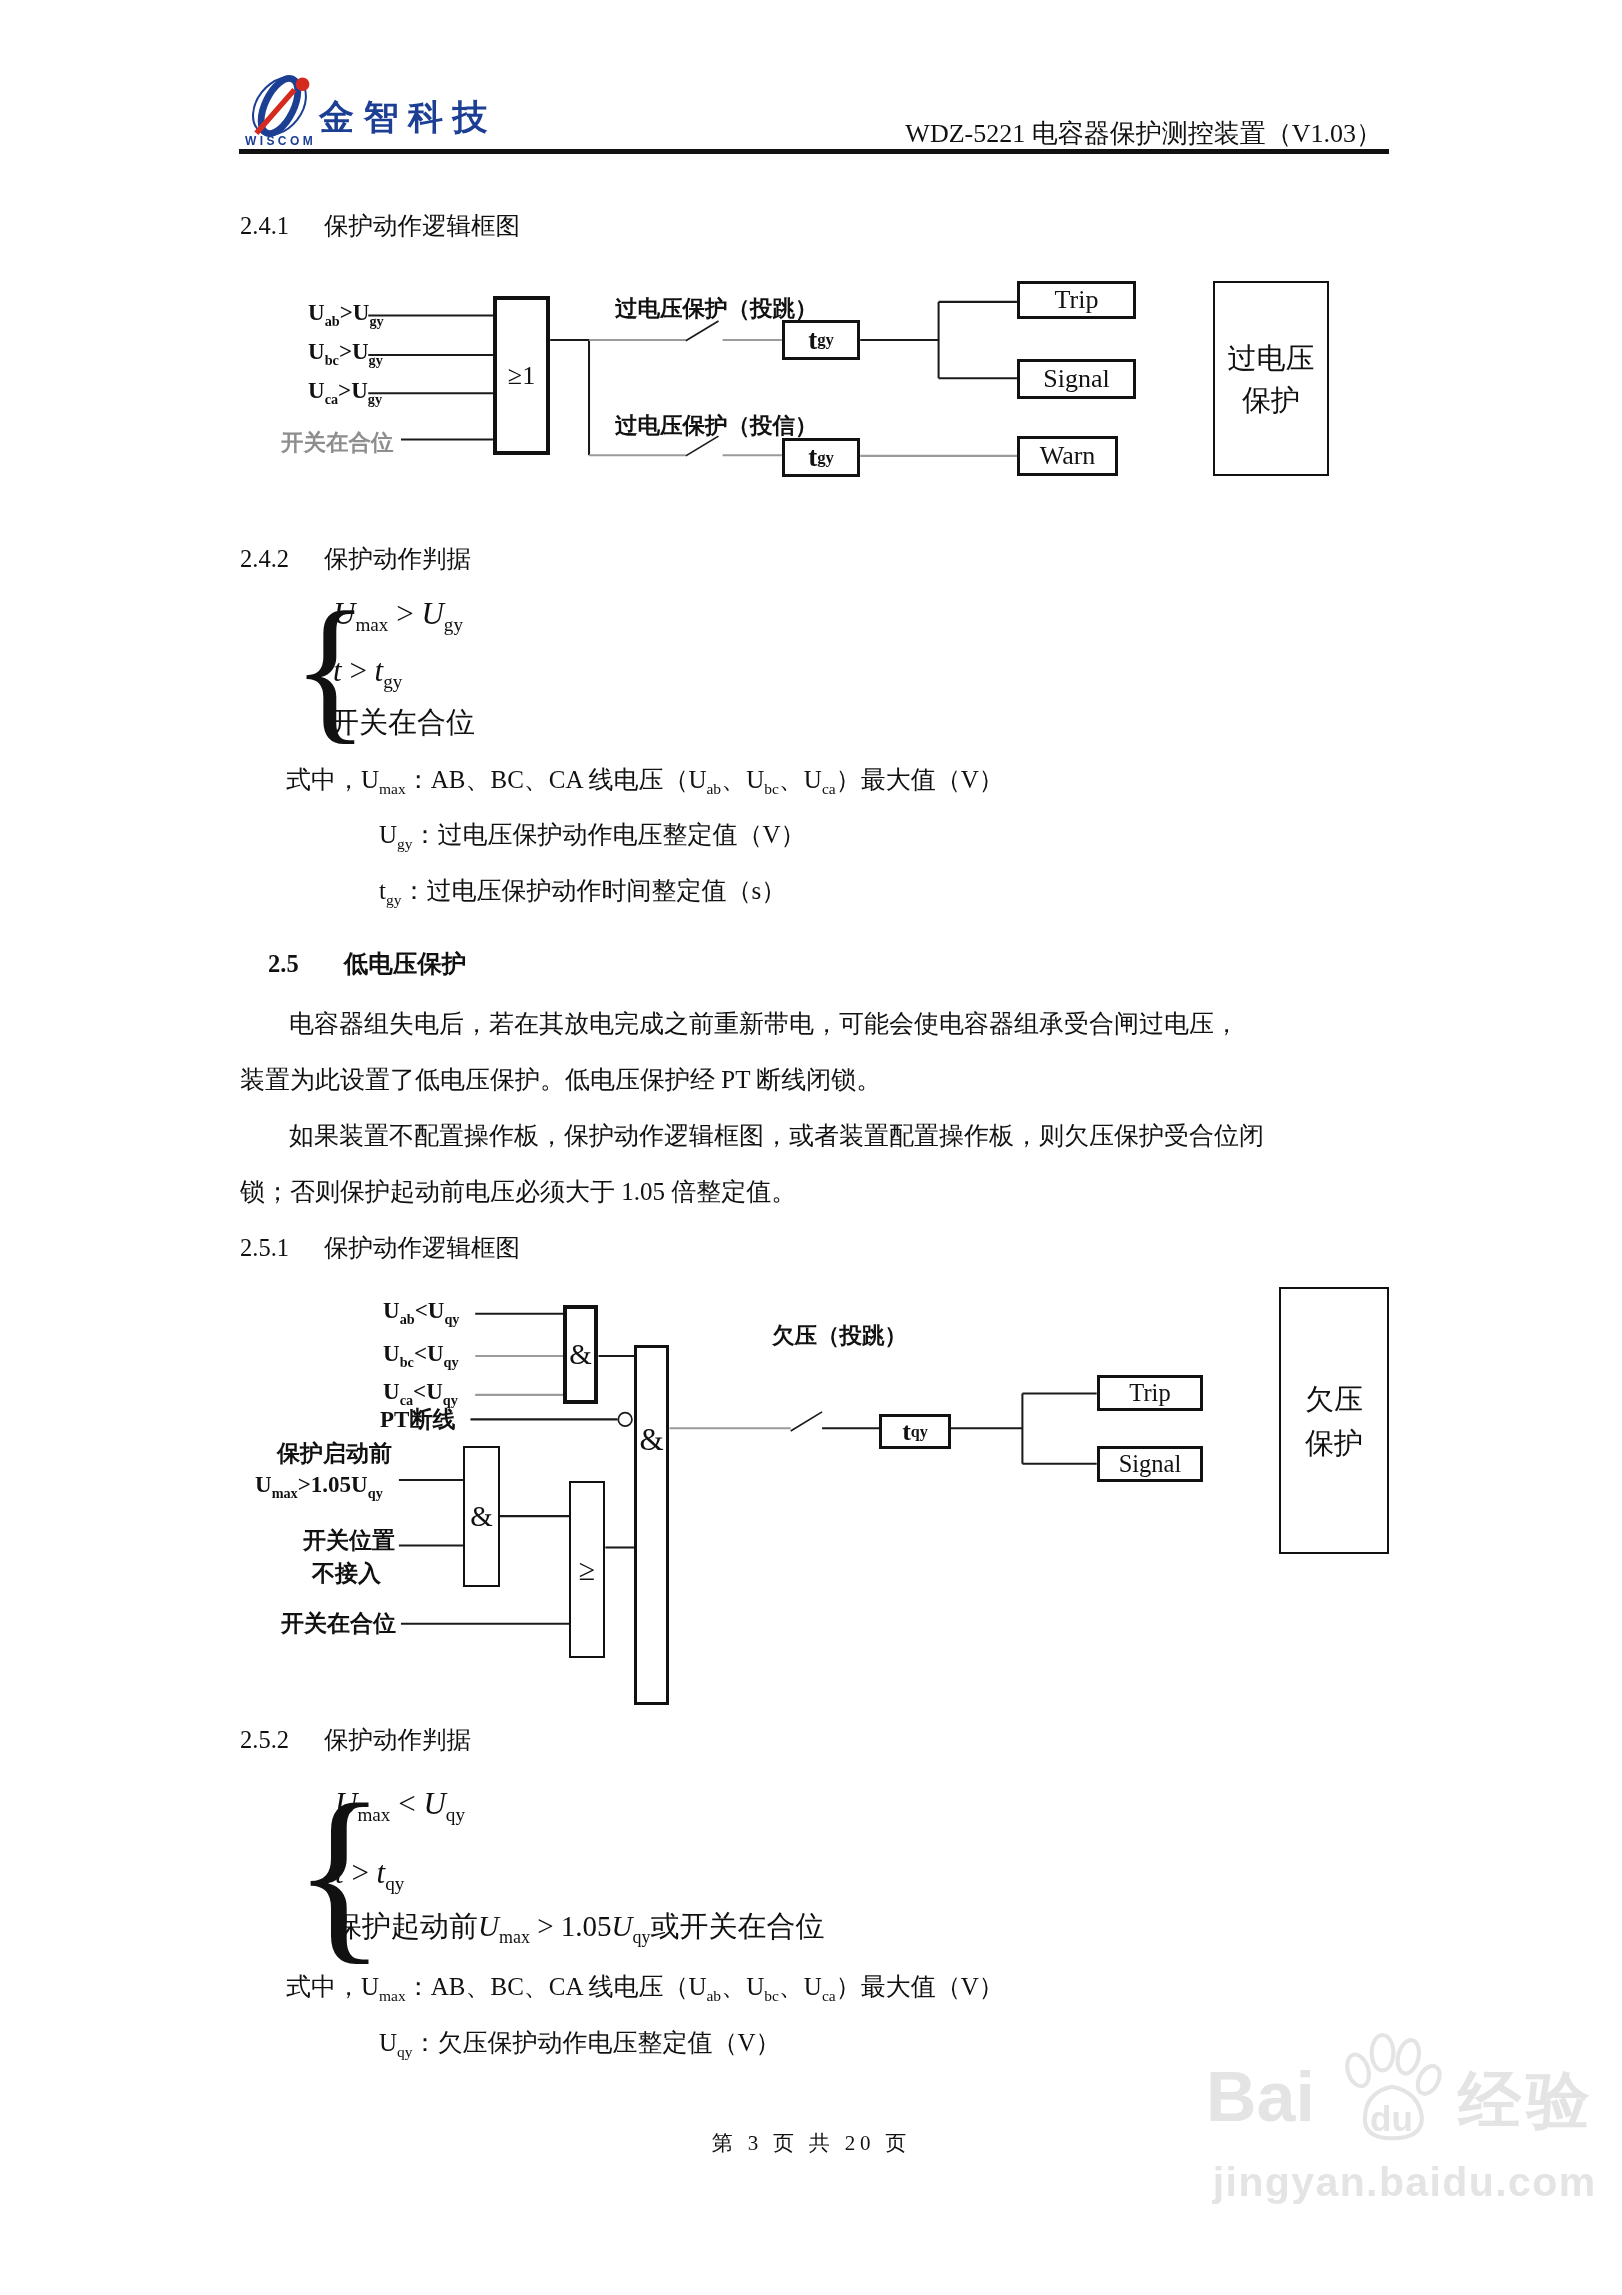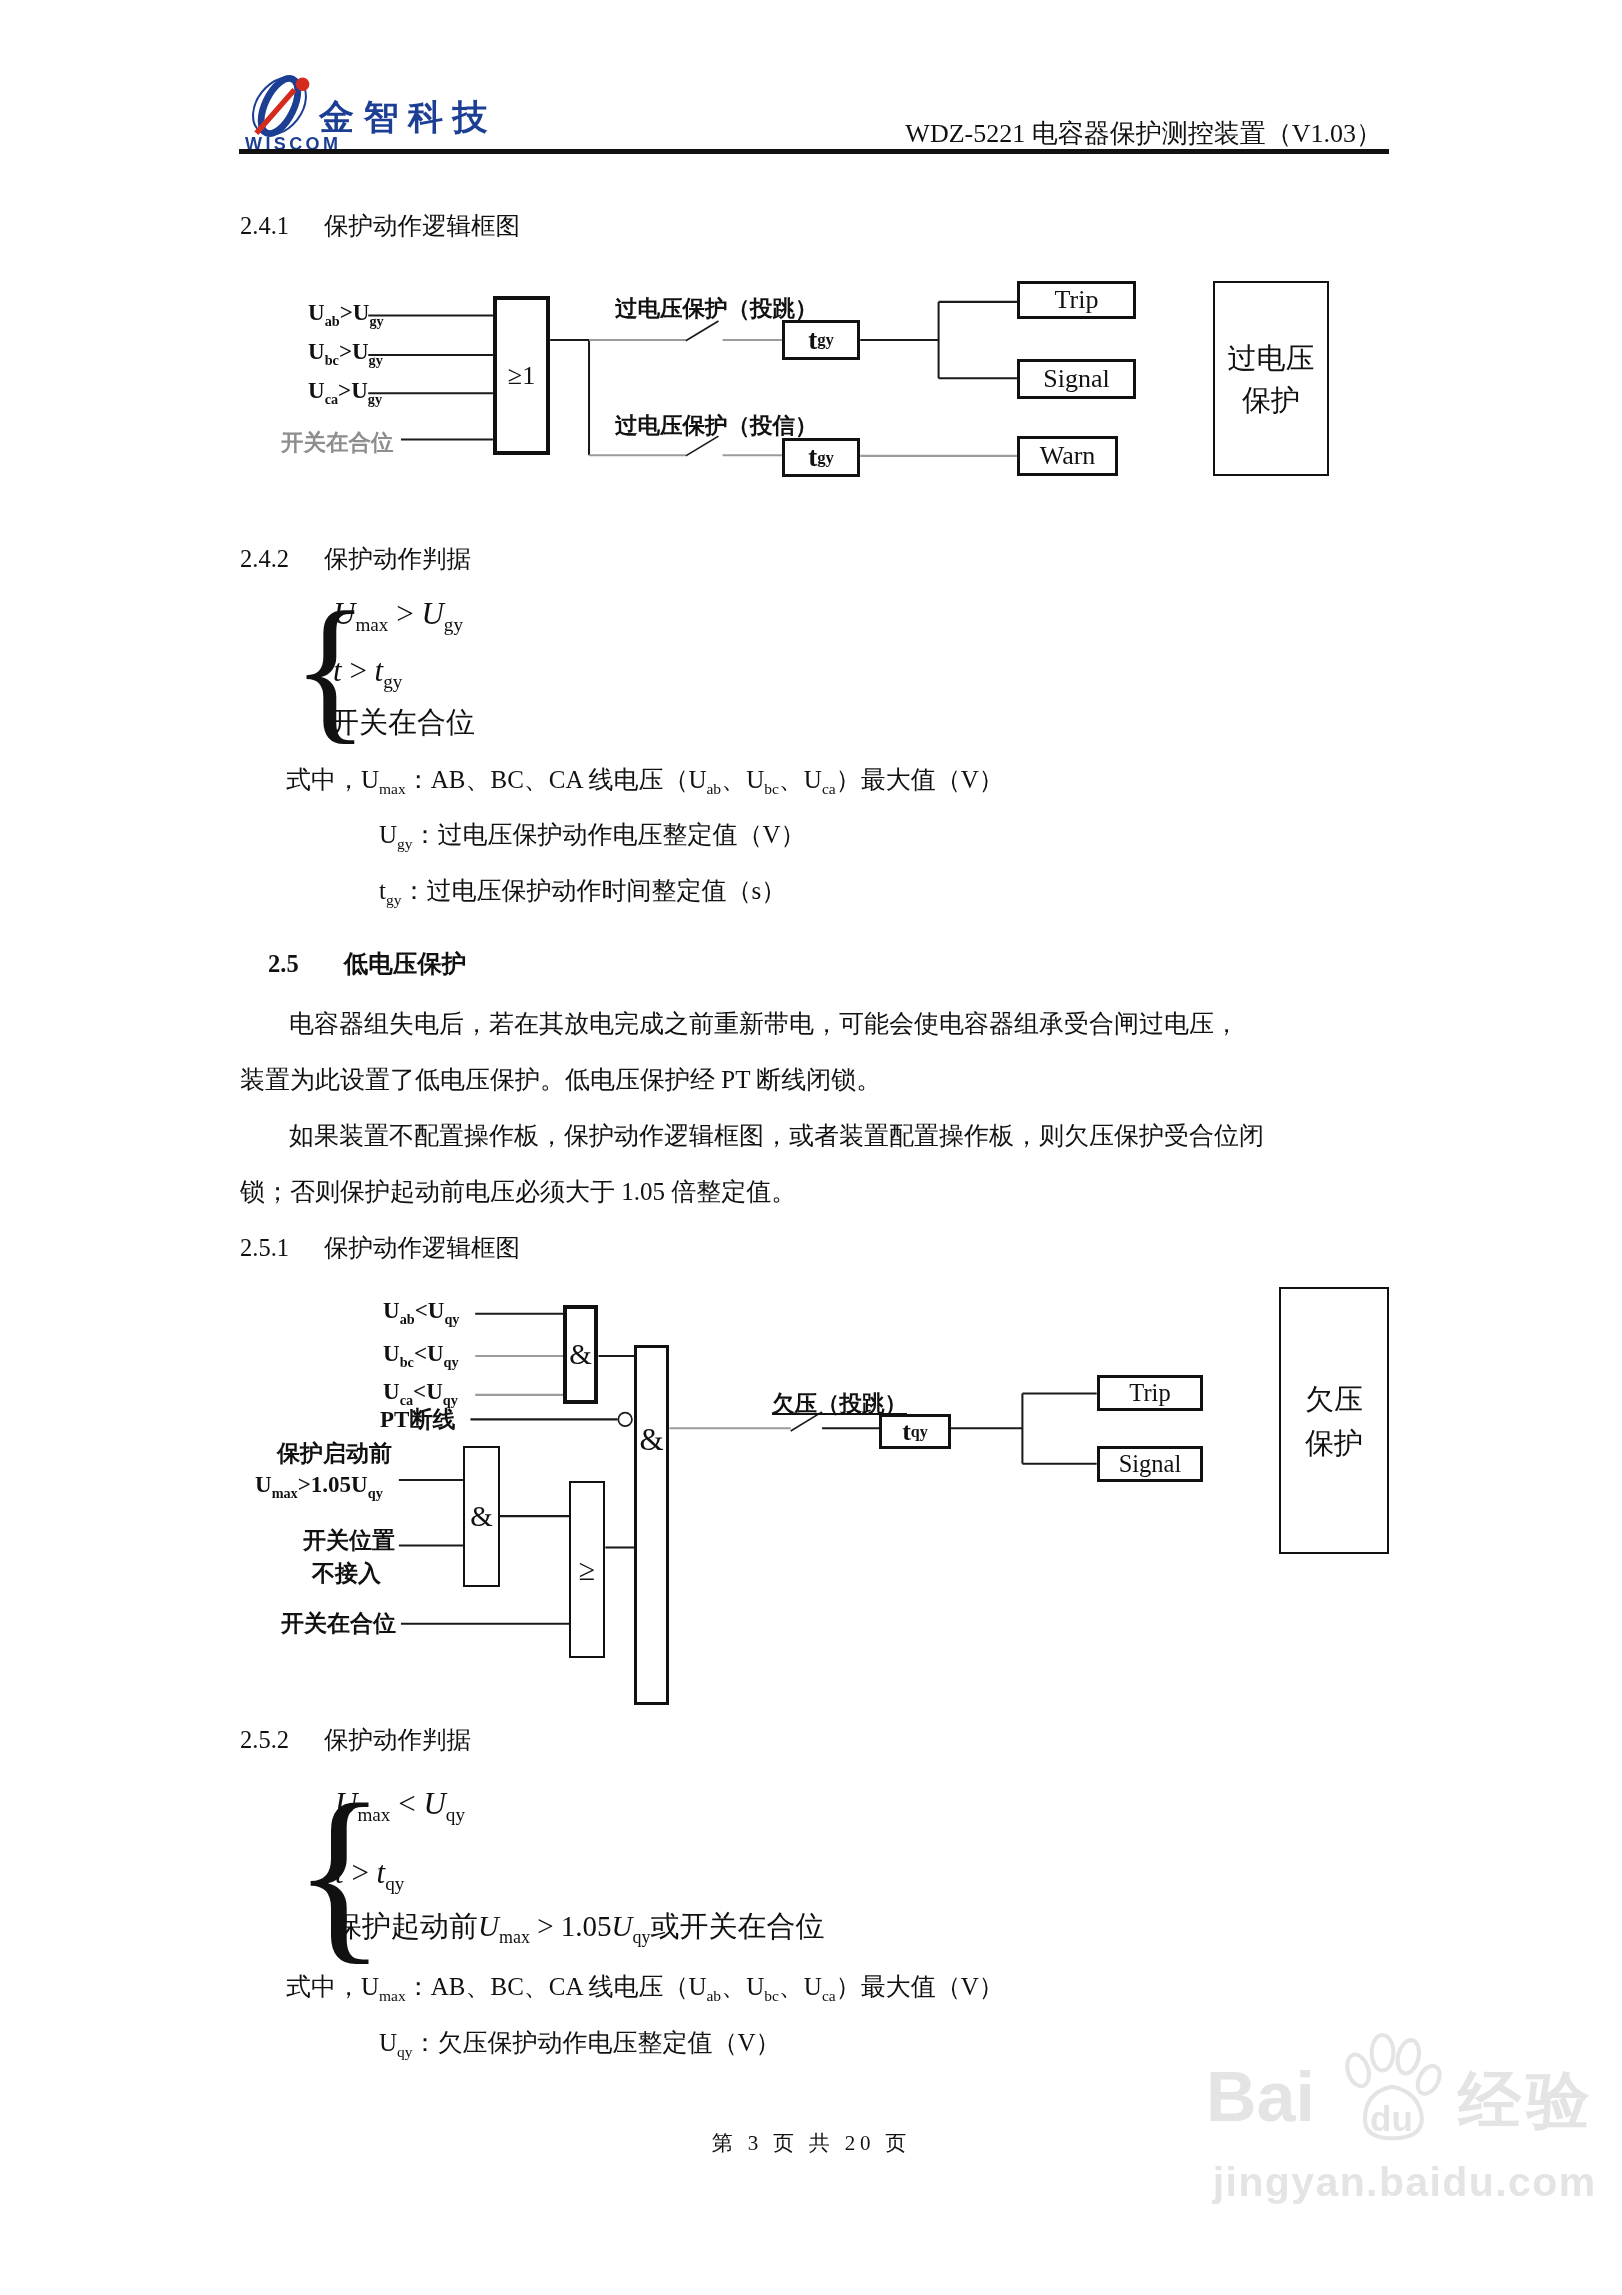--- a/index.html
+++ b/index.html
@@ -5,21 +5,21 @@
   html,body{margin:0;padding:0;background:#ffffff;}
   .page{position:relative;width:1623px;height:2295px;background:#ffffff;overflow:hidden;
         font-family:"Liberation Serif","DejaVu Serif",serif;color:#111;}
   .abs{position:absolute;white-space:nowrap;}
   sub{font-size:0.62em;line-height:0;}
   i{font-style:italic;}
   
   .brand-cn{font-family:"Liberation Sans","DejaVu Sans",sans-serif;font-weight:900;
             color:#1c3f94;font-size:35px;letter-spacing:9.5px;}
   .brand-en{font-family:"Liberation Sans","DejaVu Sans",sans-serif;font-weight:700;
-            color:#1c3f94;font-size:18px;letter-spacing:3.4px;}
+            color:#1c3f94;font-size:12px;letter-spacing:3.4px;}
   .doc-title{font-size:26px;text-align:right;width:632px;}
   .rule{position:absolute;background:#111;}
   
   .h{font-size:24.5px;}
   .h .num{display:inline-block;margin-right:35px;}
   .h-bold{font-weight:bold;margin-left:28px;}
   
   .body-line{font-size:25px;}
   
   .dlbl{font-size:23px;font-weight:bold;}
@@ -186,21 +186,21 @@
   </div>
   <div class="gatebox z2" style="left:634px;top:1345px;width:35px;height:360px;border-width:3.4px;align-items:flex-start;">
     <span class="gate-sym" style="font-size:31px;margin-top:74px;">&amp;</span>
   </div>
   <div class="gatebox z2" style="left:463px;top:1446px;width:37px;height:141px;border-width:2px;">
     <span class="gate-sym">&amp;</span>
   </div>
   <div class="gatebox z2" style="left:569px;top:1481px;width:36px;height:177px;border-width:2px;">
     <span class="gate-sym" style="font-size:30px;">≥</span>
   </div>
-  <span class="abs z2 dlbl" style="left:772px;top:1388px;font-size:22.5px;text-decoration:underline;">欠压（投跳）</span>
+  <span class="abs z2 dlbl" style="left:772px;top:1320px;font-size:22.5px;">欠压（投跳）</span>
   <div class="gatebox z2 timer" style="left:879px;top:1414px;width:72px;height:35px;border-width:3.4px;font-size:26px;">t<sub>qy</sub></div>
   <div class="gatebox z2 io-box" style="left:1097px;top:1375px;width:106px;height:36px;border-width:3.4px;font-size:24.5px;">Trip</div>
   <div class="gatebox z2 io-box" style="left:1097px;top:1446px;width:106px;height:36px;border-width:3.4px;font-size:24.5px;">Signal</div>
   <div class="gatebox z2 result-box" style="left:1279px;top:1287px;width:110px;height:267px;border-width:2.7px;line-height:44px;">
     <div>欠压</div>
     <div>保护</div>
   </div>
 
   <div class="abs z2 h" style="left:240px;top:1723px;">
     <span class="num">2.5.2</span><span>保护动作判据</span>

